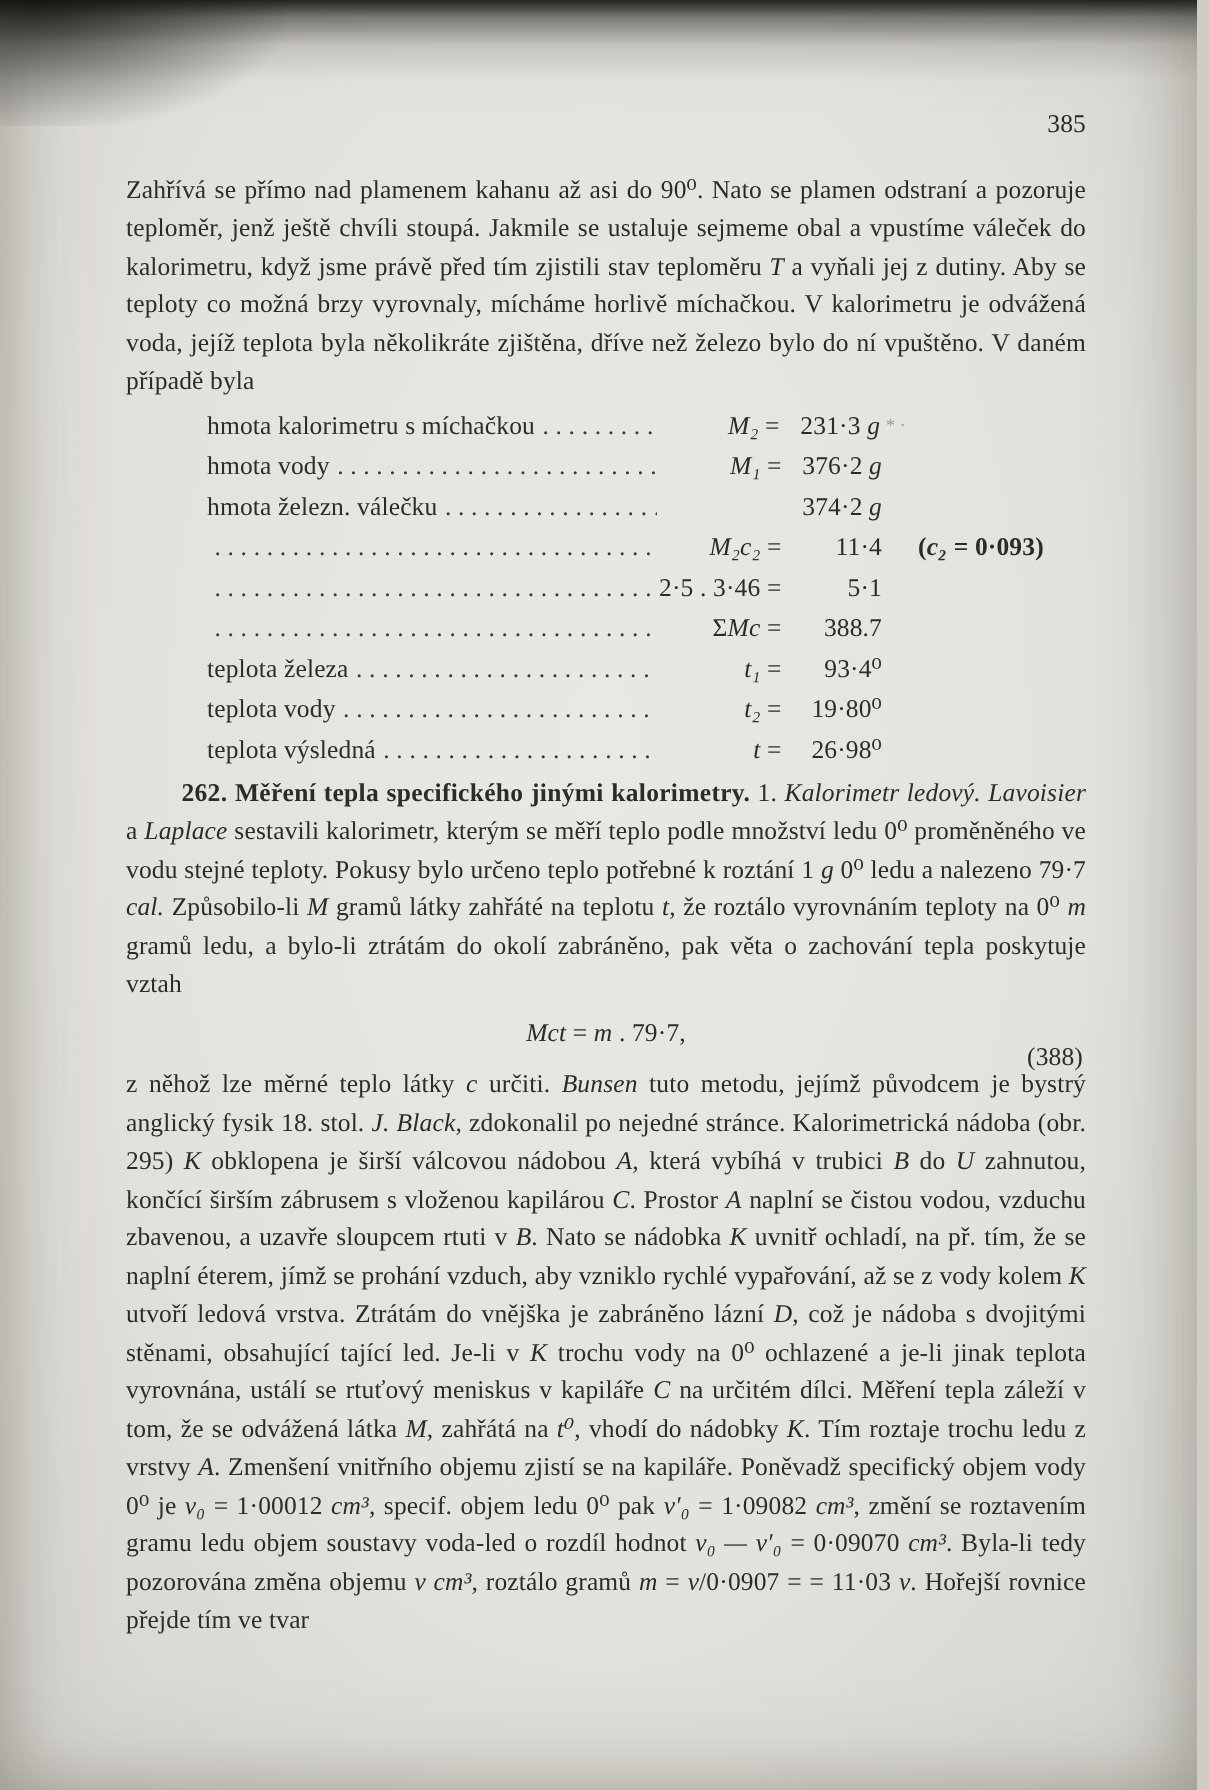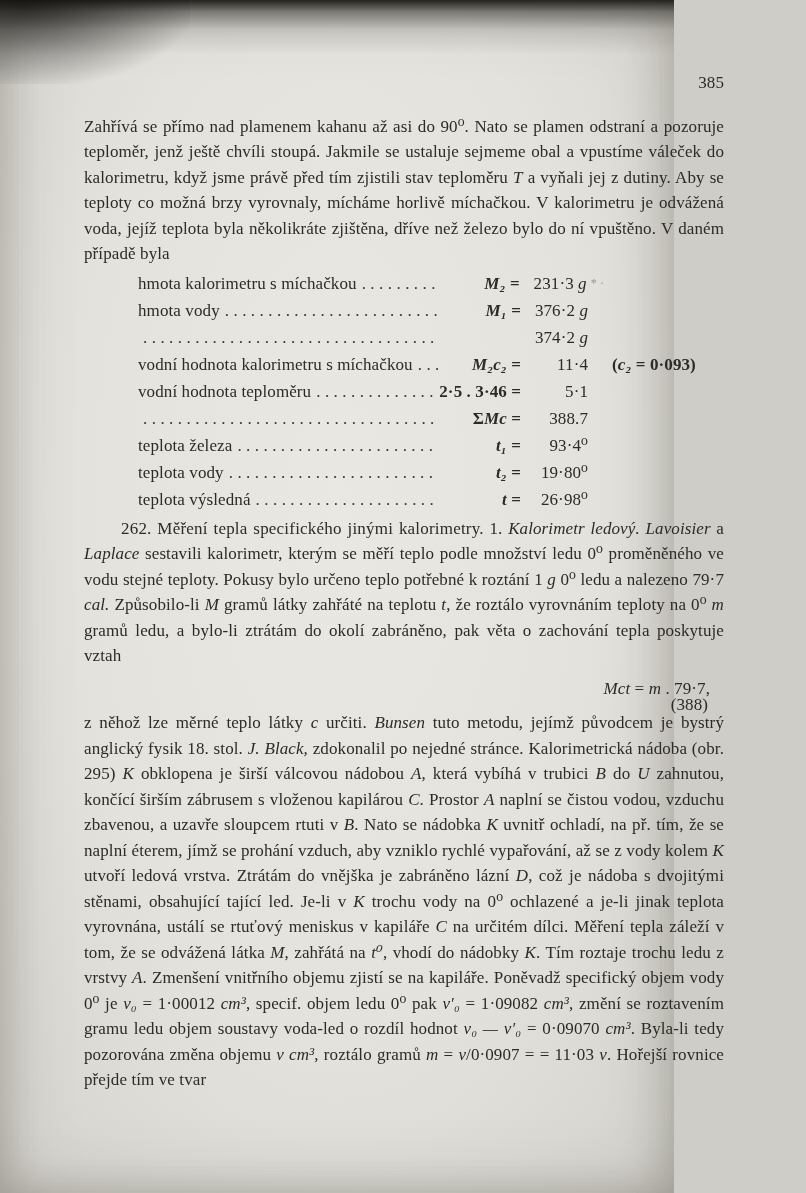--- a/index.html
+++ b/index.html
@@ -4,53 +4,53 @@
 <style>
   * { margin:0; padding:0; box-sizing:border-box; }
   html,body { width:806px; height:1193px; }
   body {
     font-family:"Liberation Serif","DejaVu Serif",serif;
     color:var(--ink,#2d2b27);
     background:#cfcdc8;
     overflow:hidden;
   }
   .page {
-    position:relative; width:674px; height:1193px;
+    position:relative; width:798px; height:1193px;
     background:radial-gradient(ellipse at 50% 42%, #eae8e3 0%, #e4e2dd 55%, #d7d5d0 92%, #ceccc7 100%);
     box-shadow:inset 0 0 70px rgba(95,90,78,.28), inset -14px 0 36px rgba(95,90,78,.14), inset 12px 0 30px rgba(95,90,78,.12);
   }
   
   .scan-edge-top {
     position:absolute; top:0; left:0; right:0; height:54px; pointer-events:none;
     background:linear-gradient(to bottom, var(--scan_edge,#24231f) 0%, rgba(58,56,52,.55) 22%, rgba(110,107,100,.22) 55%, rgba(110,107,100,0) 100%);
   }
   .scan-edge-corner {
     position:absolute; top:0; left:0; width:190px; height:84px; pointer-events:none;
     background:radial-gradient(ellipse at 12% 0%, rgba(18,18,16,.78) 0%, rgba(18,18,16,.28) 48%, rgba(18,18,16,0) 75%);
   }
   .content {
     position:absolute; left:84px; top:70px; width:640px;
     font-size:17px; line-height:25.5px; letter-spacing:.1px;
   }
   .pagenum { text-align:right; margin-bottom:18px; font-size:17px; }
   .para { text-align:justify; hyphens:auto; }
   .para.indent { text-indent:37px; }
   .seg-i { font-style:italic; }
-  .seg-b { font-weight:normal; letter-spacing:.2px; }
+  .seg-b { font-weight:bold; letter-spacing:.2px; }
 
   .meas { margin:3px 0 3px 54px; width:586px; }
   .mrow { display:flex; align-items:flex-end; line-height:27px; white-space:nowrap; overflow:hidden; }
   .mlabel { flex:0 0 auto; }
   .mdots { flex:1 1 0; overflow:hidden; white-space:nowrap; padding:0 5px; color:#3a3833; }
-  .mlhs { flex:0 0 auto; min-width:92px; text-align:right; white-space:nowrap; padding-right:9px;font-weight:bold; }
+  .mlhs { flex:0 0 auto; min-width:92px; text-align:right; white-space:nowrap; padding-right:9px; }
   .mval { flex:0 0 58px; text-align:right; white-space:nowrap; }
   .mmark { flex:0 0 16px; text-align:left; padding-left:4px; color:var(--pencil,#9a978c); font-size:12px; }
   .mnote { flex:0 0 120px; text-align:left; padding-left:8px; white-space:nowrap;font-weight:bold; }
 
-  .equation { position:relative; margin:7px 14px 9px; text-align:right; }
+  .equation { position:relative; margin:7px 0 9px; text-align:center; }
   .eq-num { position:absolute; right:2px; top:16px; }
 </style>
 </head>
 <body>
 
 <div class="page">
   <div class="scan-edge-top"></div>
   <div class="scan-edge-corner"></div>
 
   <div class="content">
@@ -69,36 +69,35 @@
       </div>
       <div class="mrow">
         <span class="mlabel">hmota vody</span>
           <span class="mdots">. . . . . . . . . . . . . . . . . . . . . . . . . . . . . . . . . . . . . . . . . . . . . . . . . . . . . . .</span>
           <span class="mlhs"><span class="seg-i">M₁</span><span> =</span></span>
           <span class="mval"><span>376·2 </span><span class="seg-i">g</span></span>
           <span class="mmark"></span>
           <span class="mnote"></span>
       </div>
       <div class="mrow">
+        <span class="mlabel">hmota železn. válečku</span>
           <span class="mdots">. . . . . . . . . . . . . . . . . . . . . . . . . . . . . . . . . . . . . . . . . . . . . . . . . . . . . . .</span>
           <span class="mlhs"><span></span></span>
           <span class="mval"><span>374·2 </span><span class="seg-i">g</span></span>
           <span class="mmark"></span>
           <span class="mnote"></span>
       </div>
       <div class="mrow">
-        <span class="mlabel">vodní hodnota kalorimetru s míchačkou</span>
           <span class="mdots">. . . . . . . . . . . . . . . . . . . . . . . . . . . . . . . . . . . . . . . . . . . . . . . . . . . . . . .</span>
           <span class="mlhs"><span class="seg-i">M₂c₂</span><span> =</span></span>
           <span class="mval"><span>11·4</span></span>
           <span class="mmark"></span>
           <span class="mnote"><span>(</span><span class="seg-i">c₂</span><span> = 0·093)</span></span>
       </div>
       <div class="mrow">
-        <span class="mlabel">vodní hodnota teploměru</span>
           <span class="mdots">. . . . . . . . . . . . . . . . . . . . . . . . . . . . . . . . . . . . . . . . . . . . . . . . . . . . . . .</span>
           <span class="mlhs"><span>2·5 . 3·46 =</span></span>
           <span class="mval"><span>5·1</span></span>
           <span class="mmark"></span>
           <span class="mnote"></span>
       </div>
       <div class="mrow">
           <span class="mdots">. . . . . . . . . . . . . . . . . . . . . . . . . . . . . . . . . . . . . . . . . . . . . . . . . . . . . . .</span>
           <span class="mlhs"><span>Σ</span><span class="seg-i">Mc</span><span> =</span></span>
           <span class="mval"><span>388.7</span></span>

